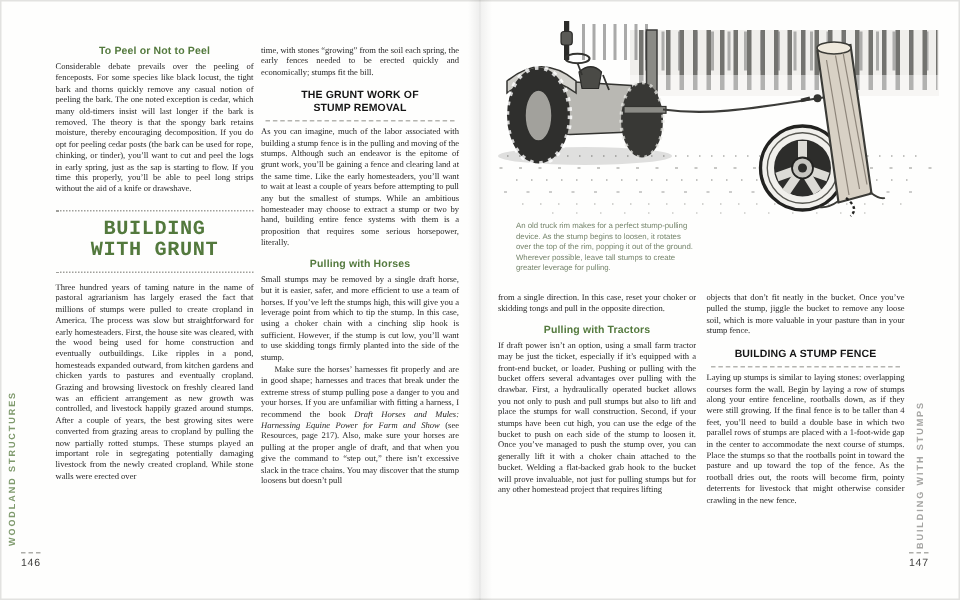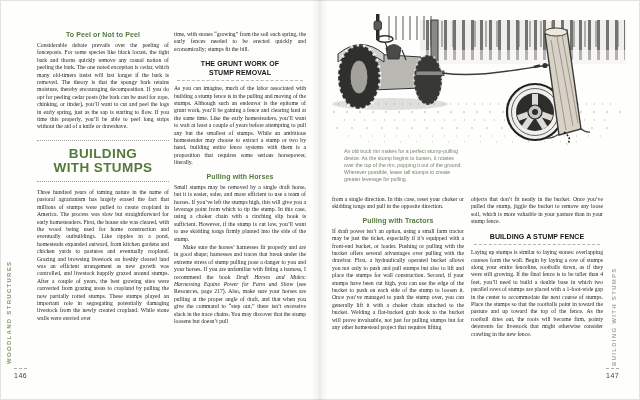--- a/index.html
+++ b/index.html
@@ -25,21 +25,21 @@
   .h-green-sm{
     font-family:"Liberation Sans",sans-serif;font-weight:bold;
     font-size:7px;line-height:8px;color:#53793d;text-align:center;
     margin:0 0 3px 0;letter-spacing:.1px;
   }
   .h-green-sm.mt{margin-top:6px;}
   .chapter{
     margin:9px 0 7px 0;padding:6px 0 6px 0;
     border-top:1px dotted #9f9f9b;border-bottom:1px dotted #9f9f9b;
     text-align:center;color:#53793d;
-    font-family:Liberation Sans, sans-serif;font-weight:bold;
+    font-family:Liberation Mono, monospace;font-weight:bold;
     font-size:13.5px;line-height:14px;letter-spacing:.4px;
   }
   .h-dark{
     font-family:"Liberation Sans",sans-serif;font-weight:bold;
     font-size:7px;line-height:8.5px;color:#151515;text-align:center;
     margin:7px 0 0 0;letter-spacing:.1px;
   }
   .dashrule{border-top:1px dashed #b4b4b0;margin:3px 3px 4px 3px;height:0;}
   .caption{
     position:absolute;left:344px;top:148px;width:118px;
@@ -68,21 +68,21 @@
 </head>
 <body>
 
 <div class="spine"></div>
 
 <div class="col" style="left:37px;top:31px;">
   <div class="h-green-sm">To Peel or Not to Peel</div>
   <p>Considerable debate prevails over the peeling of fenceposts. For some species like black locust, the tight bark and thorns quickly remove any casual notion of peeling the bark. The one noted exception is cedar, which many old-timers insist will last longer if the bark is removed. The theory is that the spongy bark retains moisture, thereby encouraging decomposition. If you do opt for peeling cedar posts (the bark can be used for rope, chinking, or tinder), you’ll want to cut and peel the logs in early spring, just as the sap is starting to flow. If you time this properly, you’ll be able to peel long strips without the aid of a knife or drawshave.</p>
   <div class="chapter">
     <div>BUILDING</div>
-    <div>WITH STUMPS</div>
+    <div>WITH GRUNT</div>
   </div>
   <p>Three hundred years of taming nature in the name of pastoral agrarianism has largely erased the fact that millions of stumps were pulled to create cropland in America. The process was slow but straightforward for early homesteaders. First, the house site was cleared, with the wood being used for home construction and eventually outbuildings. Like ripples in a pond, homesteads expanded outward, from kitchen gardens and chicken yards to pastures and eventually cropland. Grazing and browsing livestock on freshly cleared land was an efficient arrangement as new growth was controlled, and livestock happily grazed around stumps. After a couple of years, the best growing sites were converted from grazing areas to cropland by pulling the now partially rotted stumps. These stumps played an important role in segregating potentially damaging livestock from the newly created cropland. While stone walls were erected over</p>
 </div>
 
 <div class="col" style="left:174px;top:31px;">
   <p>time, with stones “growing” from the soil each spring, the early fences needed to be erected quickly and economically; stumps fit the bill.</p>
   <div class="h-dark">
     <div>THE GRUNT WORK OF</div>
     <div>STUMP REMOVAL</div>
   </div>

